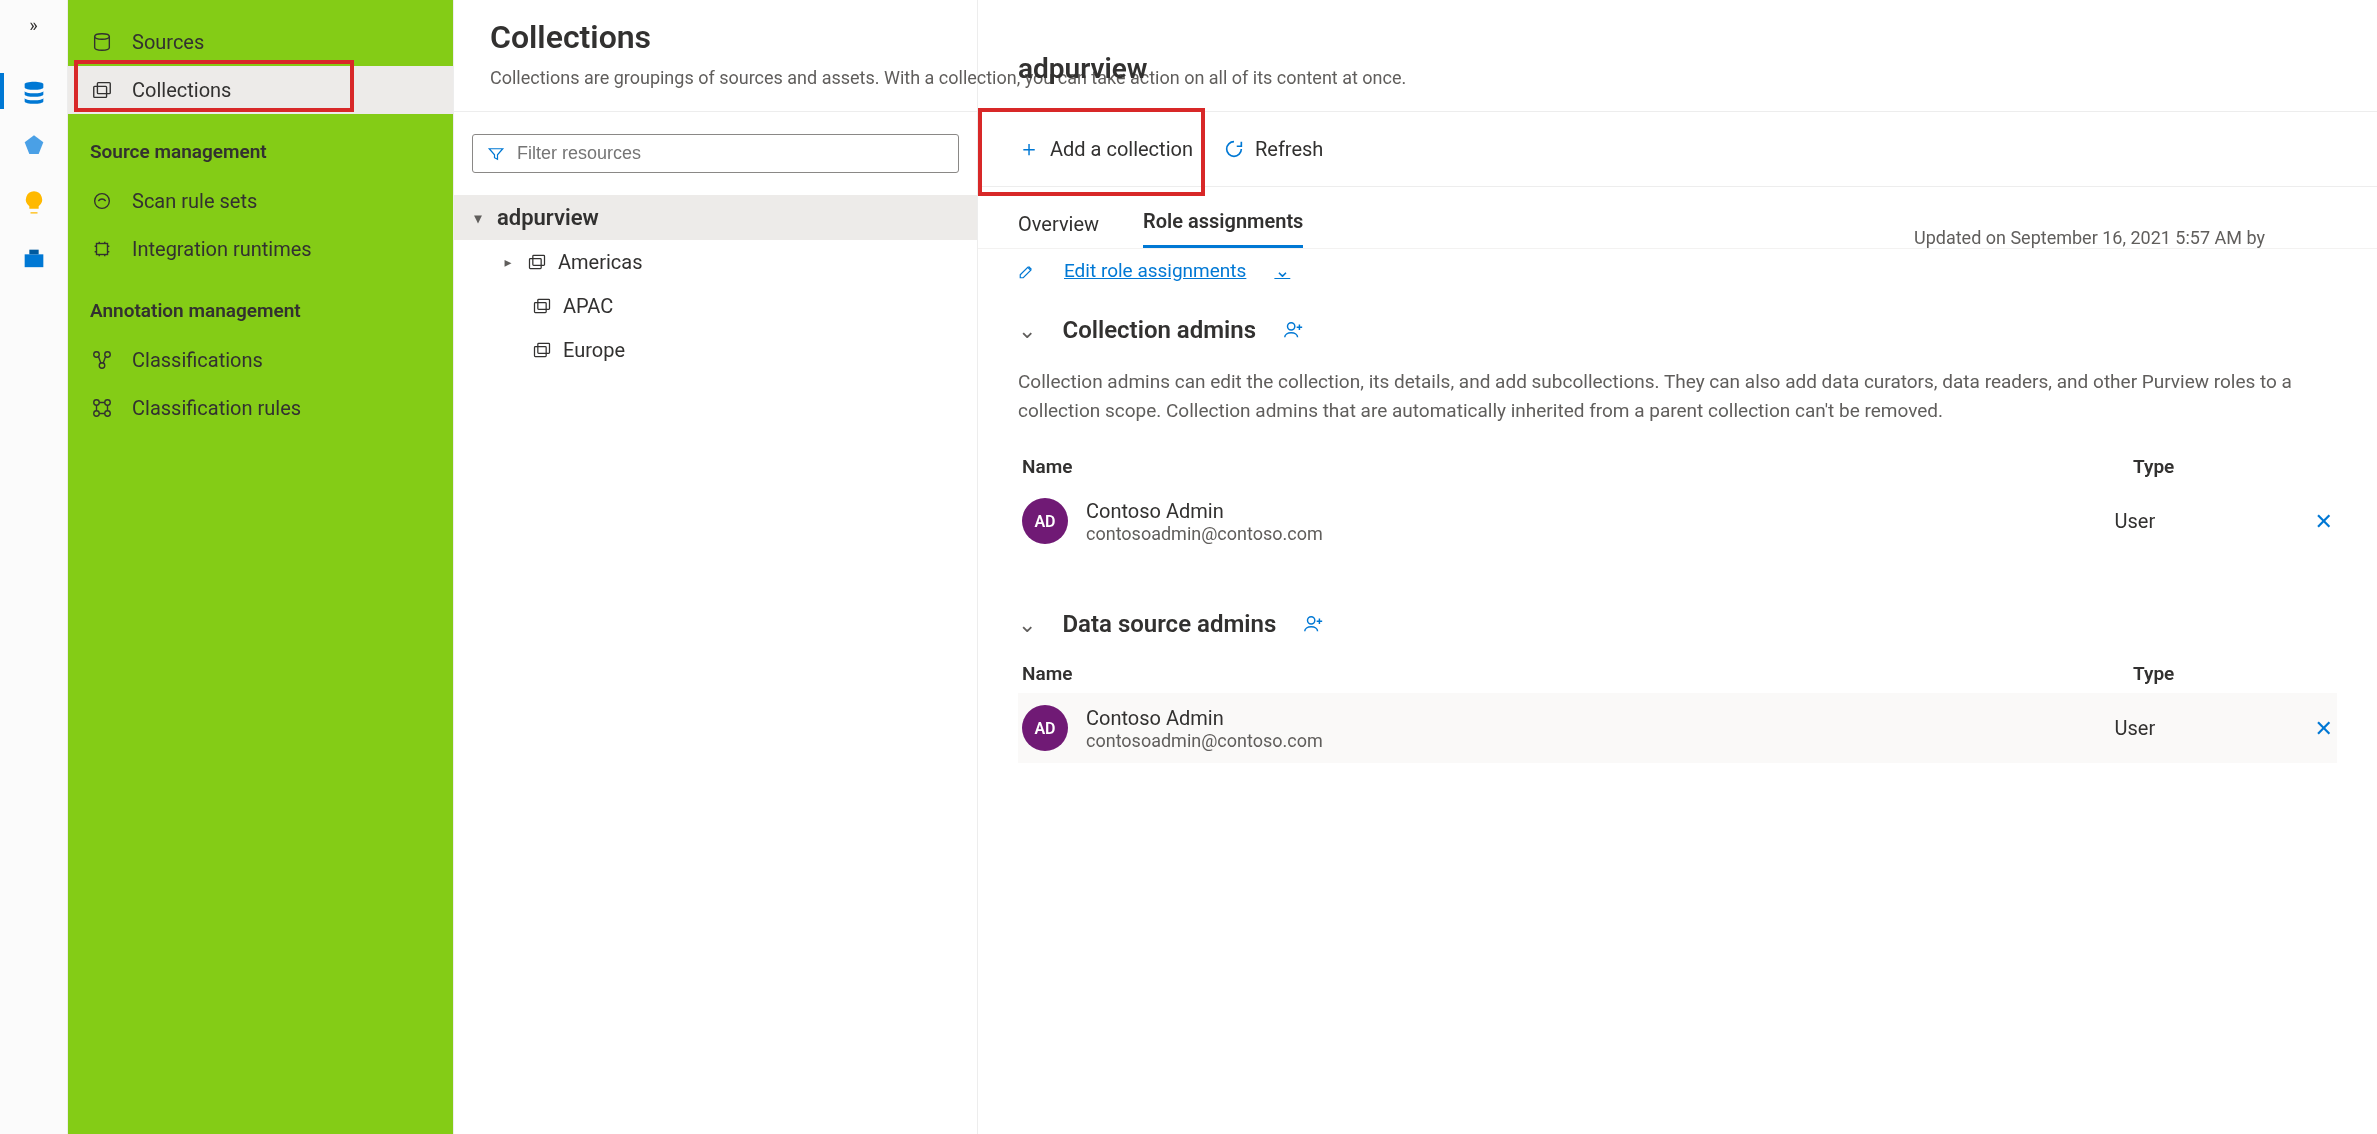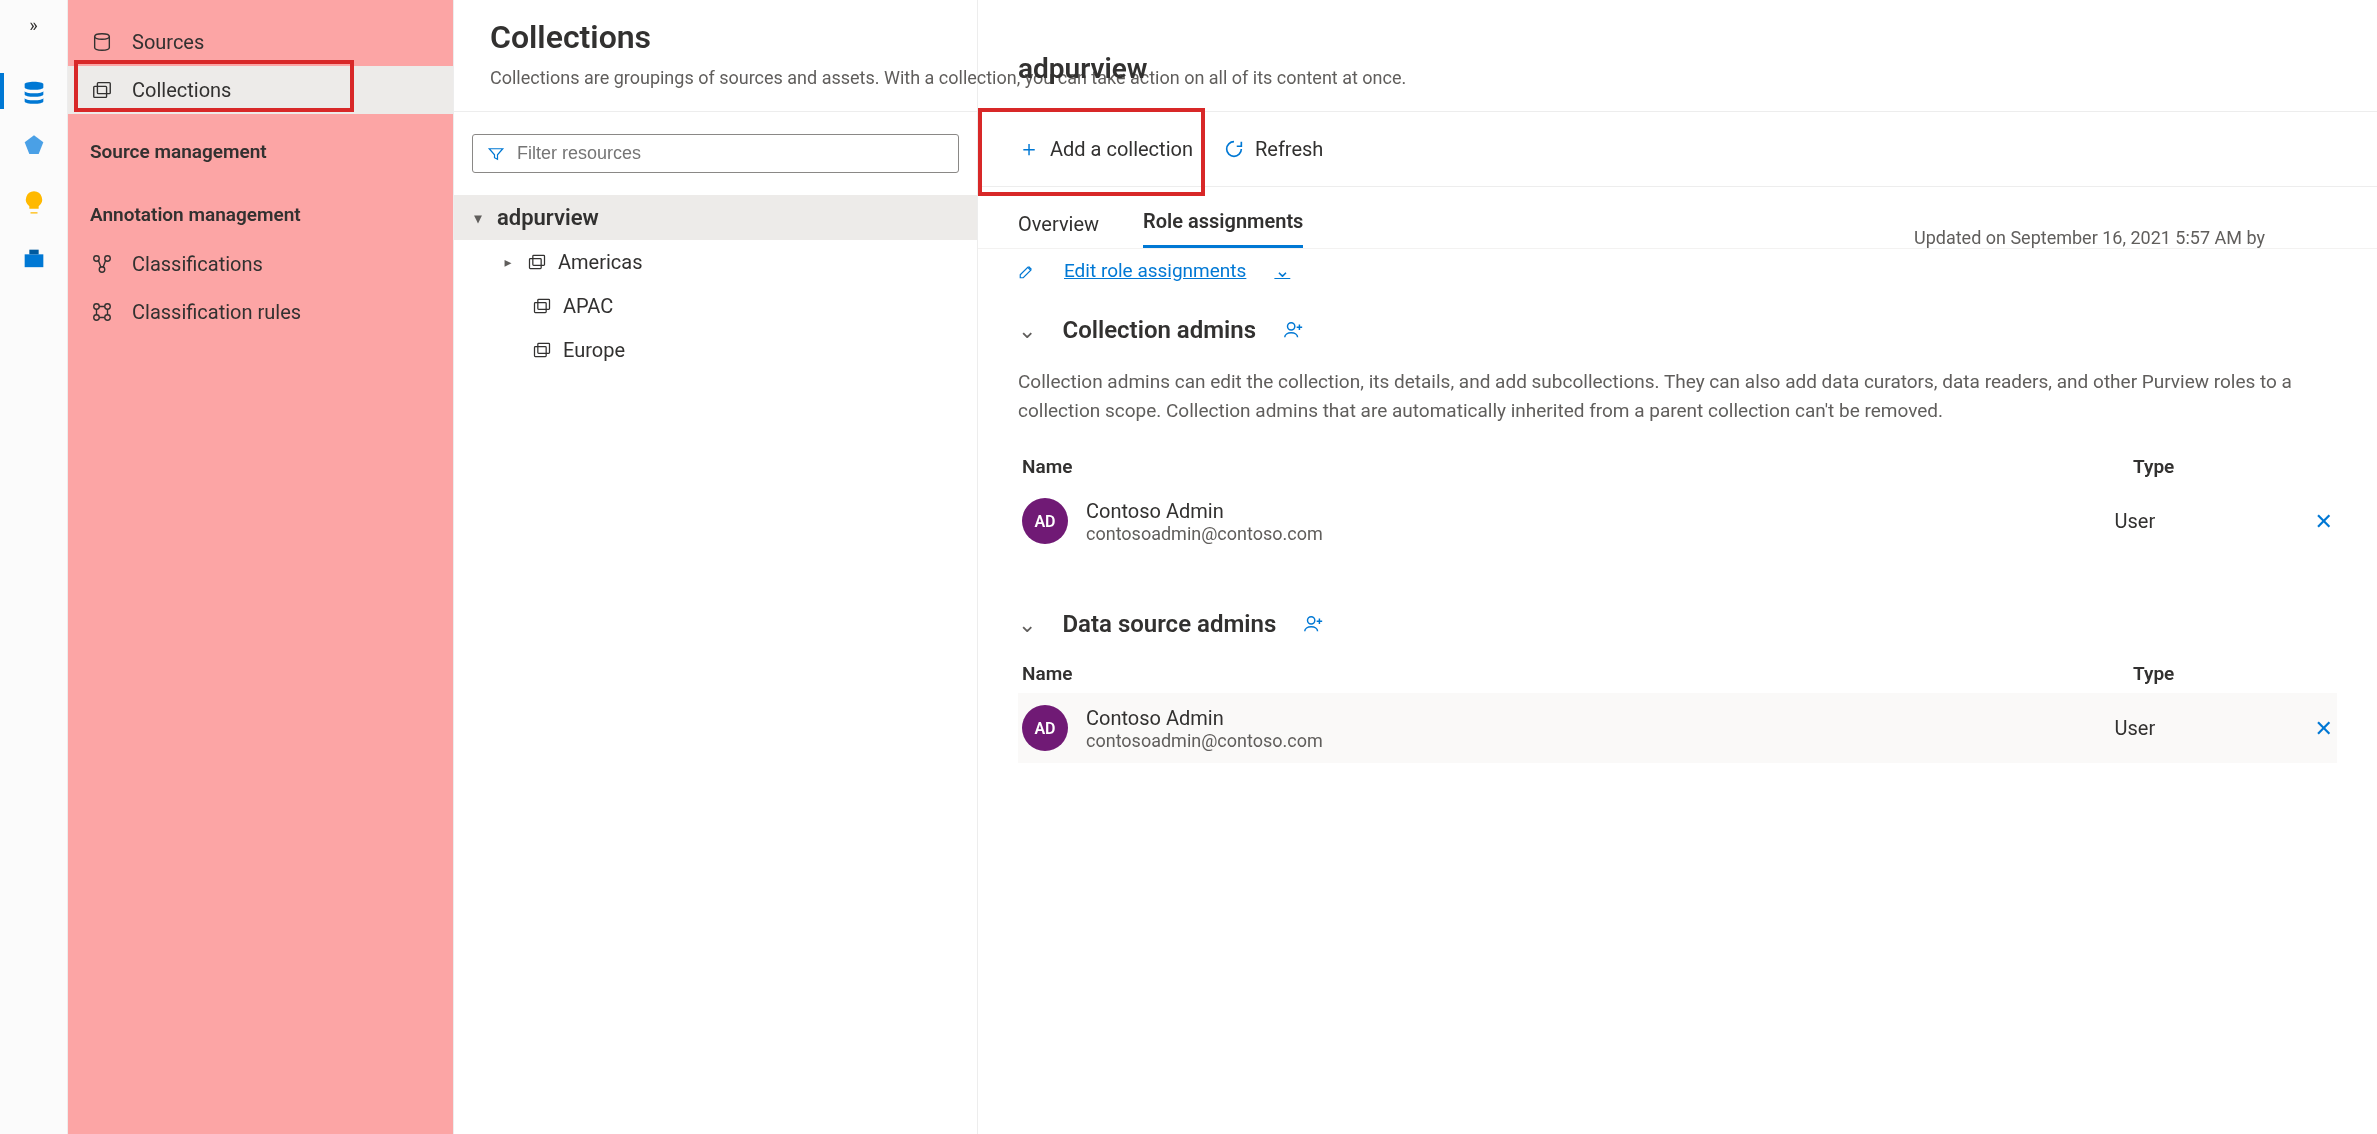--- a/index.html
+++ b/index.html
@@ -41,21 +41,21 @@
   position: absolute;
   left: 0;
   top: 10px;
   bottom: 10px;
   width: 4px;
   background: #0078d4;
 }
 .side-nav {
   width: 386px;
   border-right: 1px solid #ededed;
-  background: #fca5a5;
+  background: #84cc16;
   padding-top: 18px;
 }
 .nav-item {
   display: flex;
   align-items: center;
   padding: 12px 22px 12px 22px;
   cursor: pointer;
   gap: 18px;
   font-size: 20px;
   color: #323130;
@@ -298,20 +298,38 @@
         <svg width="22" height="22" viewBox="0 0 24 24">
             <rect x="3" y="8" width="14" height="12" rx="1" fill="none" stroke="#323130" stroke-width="1.5"></rect>
             <rect x="7" y="4" width="14" height="12" rx="1" fill="none" stroke="#323130" stroke-width="1.5"></rect>
           </svg>
       </span>
       <span>Collections</span>
     </div>
 
     <div class="nav-section">Source management</div>
 
+    <div class="nav-item">
+      <span class="icon">
+        <svg width="22" height="22" viewBox="0 0 24 24">
+            <circle cx="12" cy="12" r="8" fill="none" stroke="#323130" stroke-width="1.5"></circle>
+            <path d="M8 12c2-3 6-3 8 0" fill="none" stroke="#323130" stroke-width="1.5"></path>
+          </svg>
+      </span>
+      <span>Scan rule sets</span>
+    </div>
+    <div class="nav-item">
+      <span class="icon">
+        <svg width="22" height="22" viewBox="0 0 24 24">
+            <rect x="6" y="6" width="12" height="12" fill="none" stroke="#323130" stroke-width="1.5"></rect>
+            <path d="M4 9h2M4 15h2M18 9h2M18 15h2M9 4v2M15 4v2M9 18v2M15 18v2" stroke="#323130" stroke-width="1.5"></path>
+          </svg>
+      </span>
+      <span>Integration runtimes</span>
+    </div>
 
     <div class="nav-section">Annotation management</div>
 
     <div class="nav-item">
       <span class="icon">
         <svg width="22" height="22" viewBox="0 0 24 24">
             <circle cx="6" cy="6" r="3" fill="none" stroke="#323130" stroke-width="1.5"></circle>
             <circle cx="18" cy="6" r="3" fill="none" stroke="#323130" stroke-width="1.5"></circle>
             <circle cx="12" cy="18" r="3" fill="none" stroke="#323130" stroke-width="1.5"></circle>
             <path d="M8 8l3 8M16 8l-3 8" stroke="#323130" stroke-width="1.5"></path>

